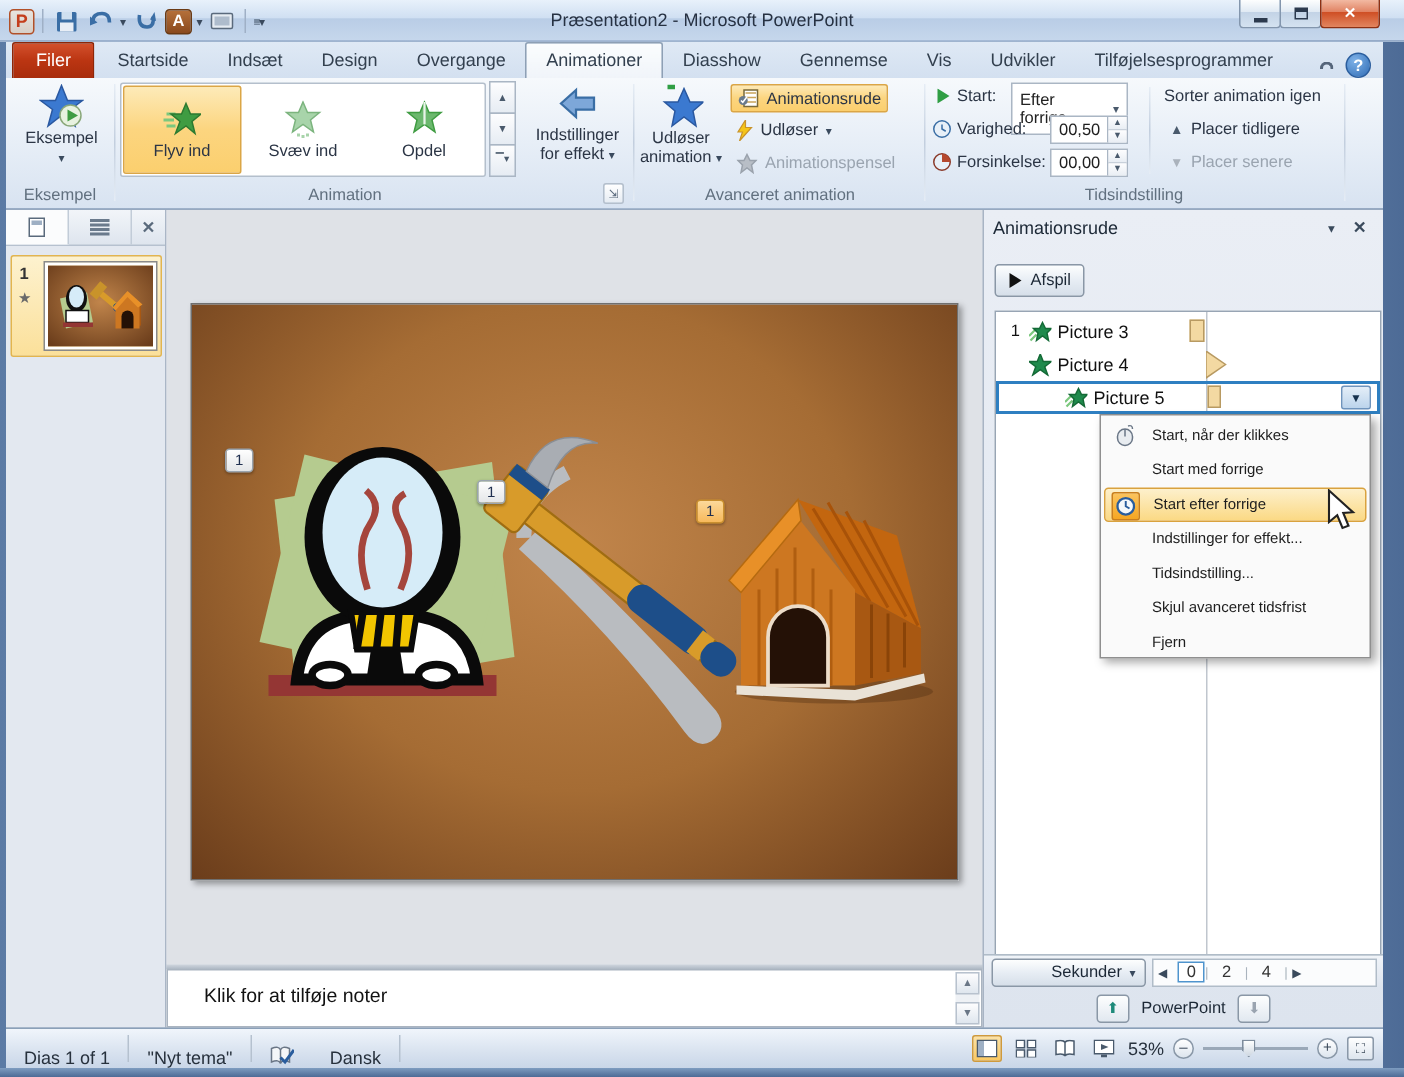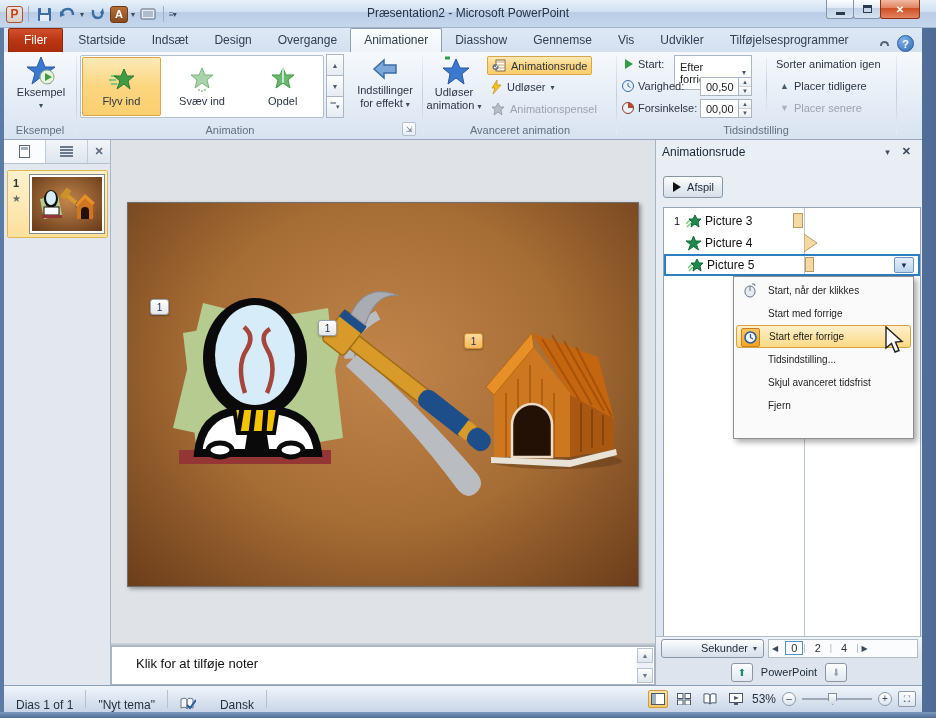--- a/index.html
+++ b/index.html
@@ -498,21 +498,21 @@
         <span class="num"></span>
         <svg class="icon" width="15" height="15" viewBox="0 0 15 15">
           <path d="M7.5 0 L9.5 5 L15 5 L10.5 8.5 L12.5 14 L7.5 10.5 L2.5 14 L4.5 8.5 L0 5 L5.5 5 Z" fill="#1f8a4c" stroke="#146a36"></path>
         </svg>
         <span>Picture 4</span>
       </div>
       <svg class="abs" style="left:140px;top:26px;" width="14" height="19" viewBox="0 0 14 19">
         <polygon points="0,0 13,9 0,18" fill="#f3d9a2" stroke="#b89a62"></polygon>
       </svg>
 
-      <div class="ap-row sel" style="top:46px;">
+      <div class="ap-row sel" style="top:46px;padding-left:22px;">
         <span class="num"></span>
         <svg class="icon" width="15" height="15" viewBox="0 0 15 15">
           <path d="M0 10 l5 -5 M1 13 l4 -4" stroke="#7cc87e" stroke-width="1.5"></path>
           <path d="M9 1 L11 5 L15 5 L12 8 L13 13 L9 10 L5 13 L6 8 L3 5 L7 5 Z" fill="#1f8a4c" stroke="#146a36"></path>
         </svg>
         <span>Picture 5</span>
         <div class="ap-dd">
             <span>▼</span>
           </div>
       </div>
@@ -562,20 +562,23 @@
     <div class="ctx-item sel">
       <span class="ic">
         <svg width="13" height="13" viewBox="0 0 13 13">
             <circle cx="6.5" cy="6.5" r="5.5" fill="#f4f8fb" stroke="#2a5d9d" stroke-width="1.5"></circle>
             <path d="M6.5 3 V6.5 L9 8" stroke="#2a5d9d" stroke-width="1.3" fill="none"></path>
           </svg>
       </span>
       <span>Start efter forrige</span>
     </div>
     <div class="ctx-item">
+      <span>Indstillinger for effekt...</span>
+    </div>
+    <div class="ctx-item">
       <span>Tidsindstilling...</span>
     </div>
     <div class="ctx-item">
       <span>Skjul avanceret tidsfrist</span>
     </div>
     <div class="ctx-item">
       <span>Fjern</span>
     </div>
   </div>
 

